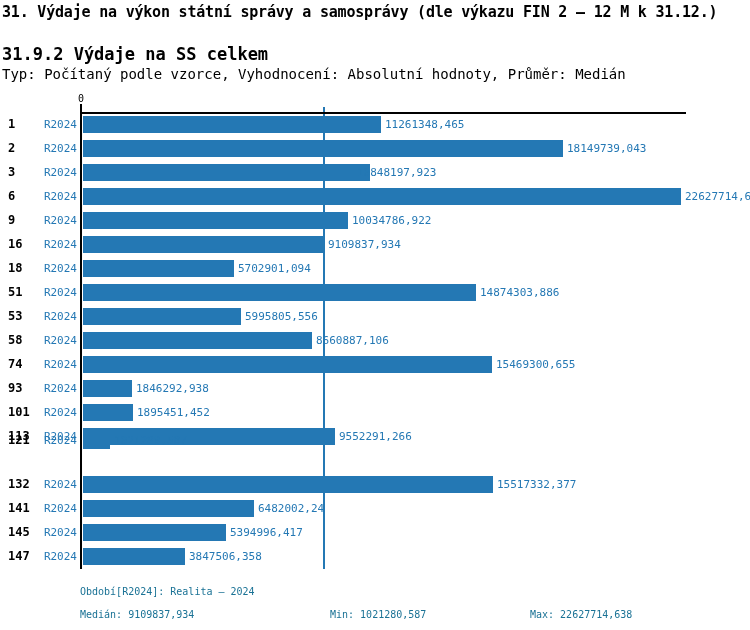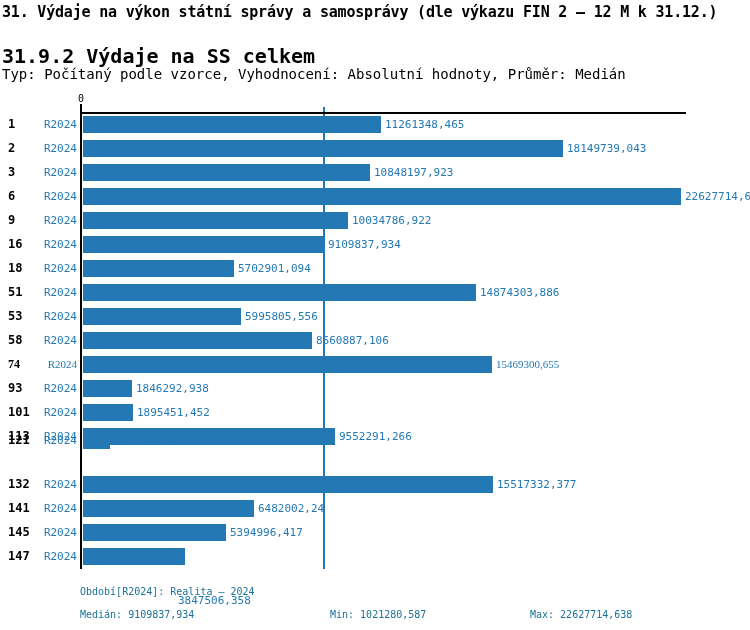--- a/index.html
+++ b/index.html
@@ -12,21 +12,21 @@
     color: #000;
   }
   .abs { position: absolute; }
   #report-title {
     left: 2px; top: 3px;
     font-size: 15px; font-weight: bold;
     white-space: nowrap; letter-spacing: -0.2px;
   }
   #section-title {
     left: 2px; top: 44px;
-    font-size: 20px; font-weight: bold;
+    font-size: 17px; font-weight: bold;
     white-space: nowrap;
   }
   #meta-line {
     left: 2px; top: 66px;
     font-size: 14px;
     white-space: nowrap;
   }
   #chart { left: 0; top: 0; width: 750px; height: 630px; position: absolute; }
   #axis-zero-label {
     left: 74px; top: 93px; width: 14px;
@@ -86,21 +86,21 @@
       <div class="chart-row" style="top: 140px;">
         <span class="row-cat">2</span>
         <span class="row-series" style="color: rgb(36, 120, 180);">R2024</span>
         <div class="row-bar" style="width: 480px; background: rgb(36, 120, 180);"></div>
         <span class="row-value" style="left: 567px; color: rgb(36, 120, 180);">18149739,043</span>
       </div>
       <div class="chart-row" style="top: 164px;">
         <span class="row-cat">3</span>
         <span class="row-series" style="color: rgb(36, 120, 180);">R2024</span>
         <div class="row-bar" style="width: 287px; background: rgb(36, 120, 180);"></div>
-        <span class="row-value" style="left: 374px; color: rgb(36, 120, 180);">10848197,923</span>
+        <span class="row-value" style="left: 357px; color: rgb(36, 120, 180);">10848197,923</span>
       </div>
       <div class="chart-row" style="top: 188px;">
         <span class="row-cat">6</span>
         <span class="row-series" style="color: rgb(36, 120, 180);">R2024</span>
         <div class="row-bar" style="width: 598px; background: rgb(36, 120, 180);"></div>
         <span class="row-value" style="left: 685px; color: rgb(36, 120, 180);">22627714,638</span>
       </div>
       <div class="chart-row" style="top: 212px;">
         <span class="row-cat">9</span>
         <span class="row-series" style="color: rgb(36, 120, 180);">R2024</span>
@@ -130,21 +130,21 @@
         <span class="row-series" style="color: rgb(36, 120, 180);">R2024</span>
         <div class="row-bar" style="width: 158px; background: rgb(36, 120, 180);"></div>
         <span class="row-value" style="left: 245px; color: rgb(36, 120, 180);">5995805,556</span>
       </div>
       <div class="chart-row" style="top: 332px;">
         <span class="row-cat">58</span>
         <span class="row-series" style="color: rgb(36, 120, 180);">R2024</span>
         <div class="row-bar" style="width: 229px; background: rgb(36, 120, 180);"></div>
         <span class="row-value" style="left: 316px; color: rgb(36, 120, 180);">8660887,106</span>
       </div>
-      <div class="chart-row" style="top: 356px; font-family: Liberation Serif, serif;">
+      <div class="chart-row" style="top: 356px;">
         <span class="row-cat">74</span>
         <span class="row-series" style="color: rgb(36, 120, 180);">R2024</span>
         <div class="row-bar" style="width: 409px; background: rgb(36, 120, 180);"></div>
         <span class="row-value" style="left: 496px; color: rgb(36, 120, 180);">15469300,655</span>
       </div>
       <div class="chart-row" style="top: 380px;">
         <span class="row-cat">93</span>
         <span class="row-series" style="color: rgb(36, 120, 180);">R2024</span>
         <div class="row-bar" style="width: 49px; background: rgb(36, 120, 180);"></div>
         <span class="row-value" style="left: 136px; color: rgb(36, 120, 180);">1846292,938</span>
@@ -182,21 +182,21 @@
       <div class="chart-row" style="top: 524px; padding-left: 21px;">
         <span class="row-cat">145</span>
         <span class="row-series" style="color: rgb(36, 120, 180);">R2024</span>
         <div class="row-bar" style="width: 143px; background: rgb(36, 120, 180);"></div>
         <span class="row-value" style="left: 230px; color: rgb(36, 120, 180);">5394996,417</span>
       </div>
       <div class="chart-row" style="top: 548px;">
         <span class="row-cat">147</span>
         <span class="row-series" style="color: rgb(36, 120, 180);">R2024</span>
         <div class="row-bar" style="width: 102px; background: rgb(36, 120, 180);"></div>
-        <span class="row-value" style="left: 178px; color: rgb(36, 120, 180); margin-top: 44px;">3847506,358</span>
+        <span class="row-value" style="left: 189px; color: rgb(36, 120, 180);">3847506,358</span>
       </div>
     </div>
 </div>
 
 <div class="abs footer-text" id="footer-period" style="color: rgb(26, 114, 149);">Období[R2024]: Realita – 2024</div>
 <div class="abs footer-text" id="footer-median" style="color: rgb(26, 114, 149);">Medián: 9109837,934</div>
 <div class="abs footer-text" id="footer-min" style="color: rgb(26, 114, 149);">Min: 1021280,587</div>
 <div class="abs footer-text" id="footer-max" style="color: rgb(26, 114, 149);">Max: 22627714,638</div>
 
 </body></html>

